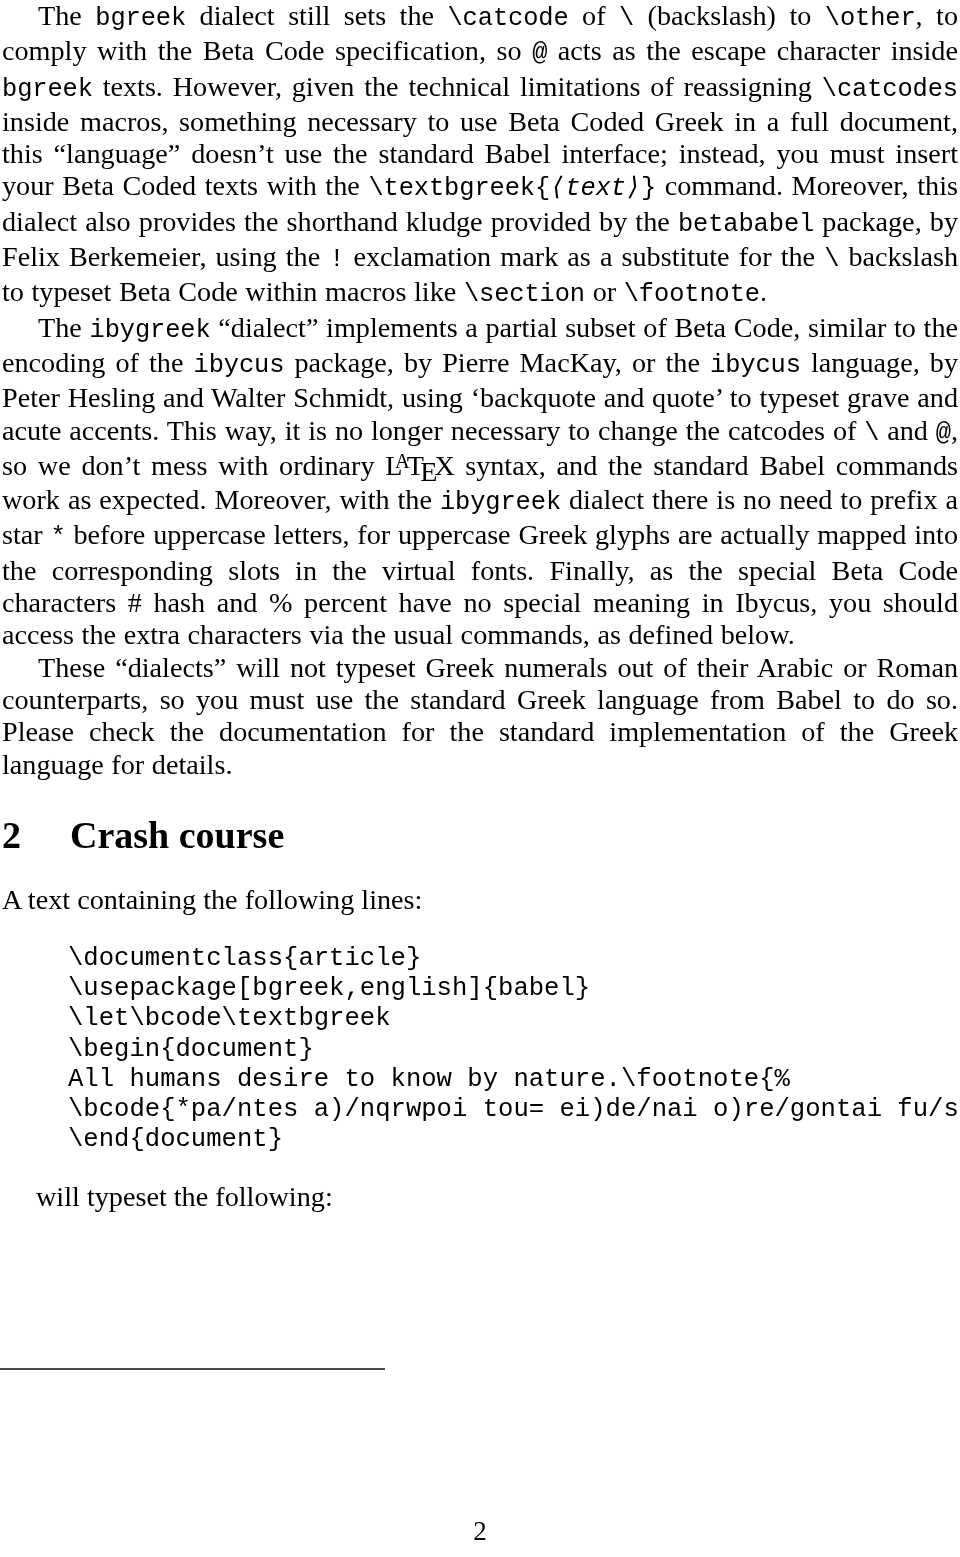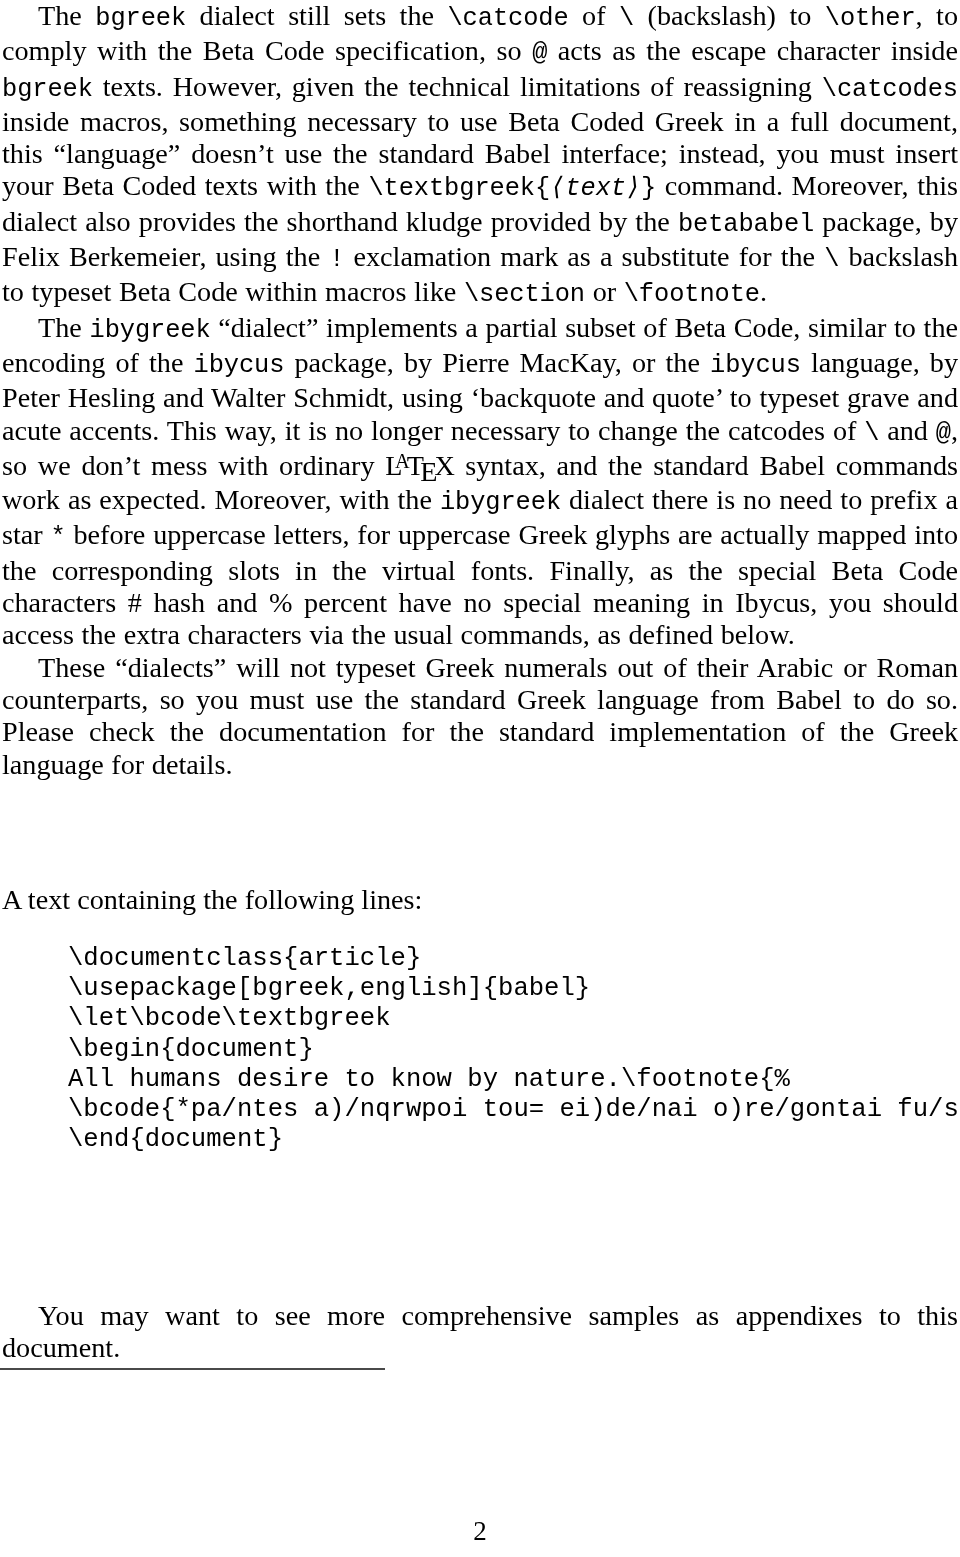--- a/index.html
+++ b/index.html
@@ -180,27 +180,30 @@
 <body>
 
 <div class="page">
 
   <div class="body-col">
     <p class="para indent" id="para-0">The <code class="tt">bgreek</code> dialect still sets the <code class="tt">\catcode</code> of <code class="tt">\</code> (backslash) to <code class="tt">\other</code>, to comply with the Beta Code specification, so <code class="tt">@</code> acts as the escape character inside <code class="tt">bgreek</code> texts. However, given the technical limitations of reassigning <code class="tt">\catcodes</code> inside macros, something necessary to use Beta Coded Greek in a full document, this “language” doesn’t use the standard Babel interface; instead, you must insert your Beta Coded texts with the <code class="tt">\textbgreek{</code><code class="tt it">⟨text⟩</code><code class="tt">}</code> command. Moreover, this dialect also provides the shorthand kludge provided by the <code class="tt">betababel</code> package, by Felix Berkemeier, using the <code class="tt">!</code> exclamation mark as a substitute for the <code class="tt">\</code> backslash to typeset Beta Code within macros like <code class="tt">\section</code> or <code class="tt">\footnote</code>.</p>
     <p class="para indent" id="para-1">The <code class="tt">ibygreek</code> “dialect” implements a partial subset of Beta Code, similar to the encoding of the <code class="tt">ibycus</code> package, by Pierre MacKay, or the <code class="tt">ibycus</code> language, by Peter Hesling and Walter Schmidt, using ‘backquote and quote’ to typeset grave and acute accents. This way, it is no longer necessary to change the catcodes of <code class="tt">\</code> and <code class="tt">@</code>, so we don’t mess with ordinary <span class="latex">L<span class="a">A</span>T<span class="e">E</span>X</span> syntax, and the standard Babel commands work as expected. Moreover, with the <code class="tt">ibygreek</code> dialect there is no need to prefix a star <code class="tt">*</code> before uppercase letters, for uppercase Greek glyphs are actually mapped into the corresponding slots in the virtual fonts. Finally, as the special Beta Code characters # hash and % percent have no special meaning in Ibycus, you should access the extra characters via the usual commands, as defined below.</p>
     <p class="para indent" id="para-2">These “dialects” will not typeset Greek numerals out of their Arabic or Roman counterparts, so you must use the standard Greek language from Babel to do so. Please check the documentation for the standard implementation of the Greek language for details.</p>
   </div>
 
+  <h2 class="section">
+    <span class="num">2</span><span>Crash course</span>
+  </h2>
 
   <div class="lead-line">A text containing the following lines:</div>
 
   <div class="codeblock" id="code-block"><div>\documentclass{article}</div><div>\usepackage[bgreek,english]{babel}</div><div>\let\bcode\textbgreek</div><div>\begin{document}</div><div>All humans desire to know by nature.\footnote{%</div><div>\bcode{*pa/ntes a)/nqrwpoi tou= ei)de/nai o)re/gontai fu/sei.}}</div><div>\end{document}</div></div>
 
-
-
-  <div class="closing-para">You may want to see more comprehensive samples as appendixes to this document.</div>
+  <div class="typeset-line">will typeset the following:</div>
+
+
 
   <div class="footnote-rule"></div>
 
 
   <div class="page-number">2</div>
 
 </div>
 
 </body></html>

